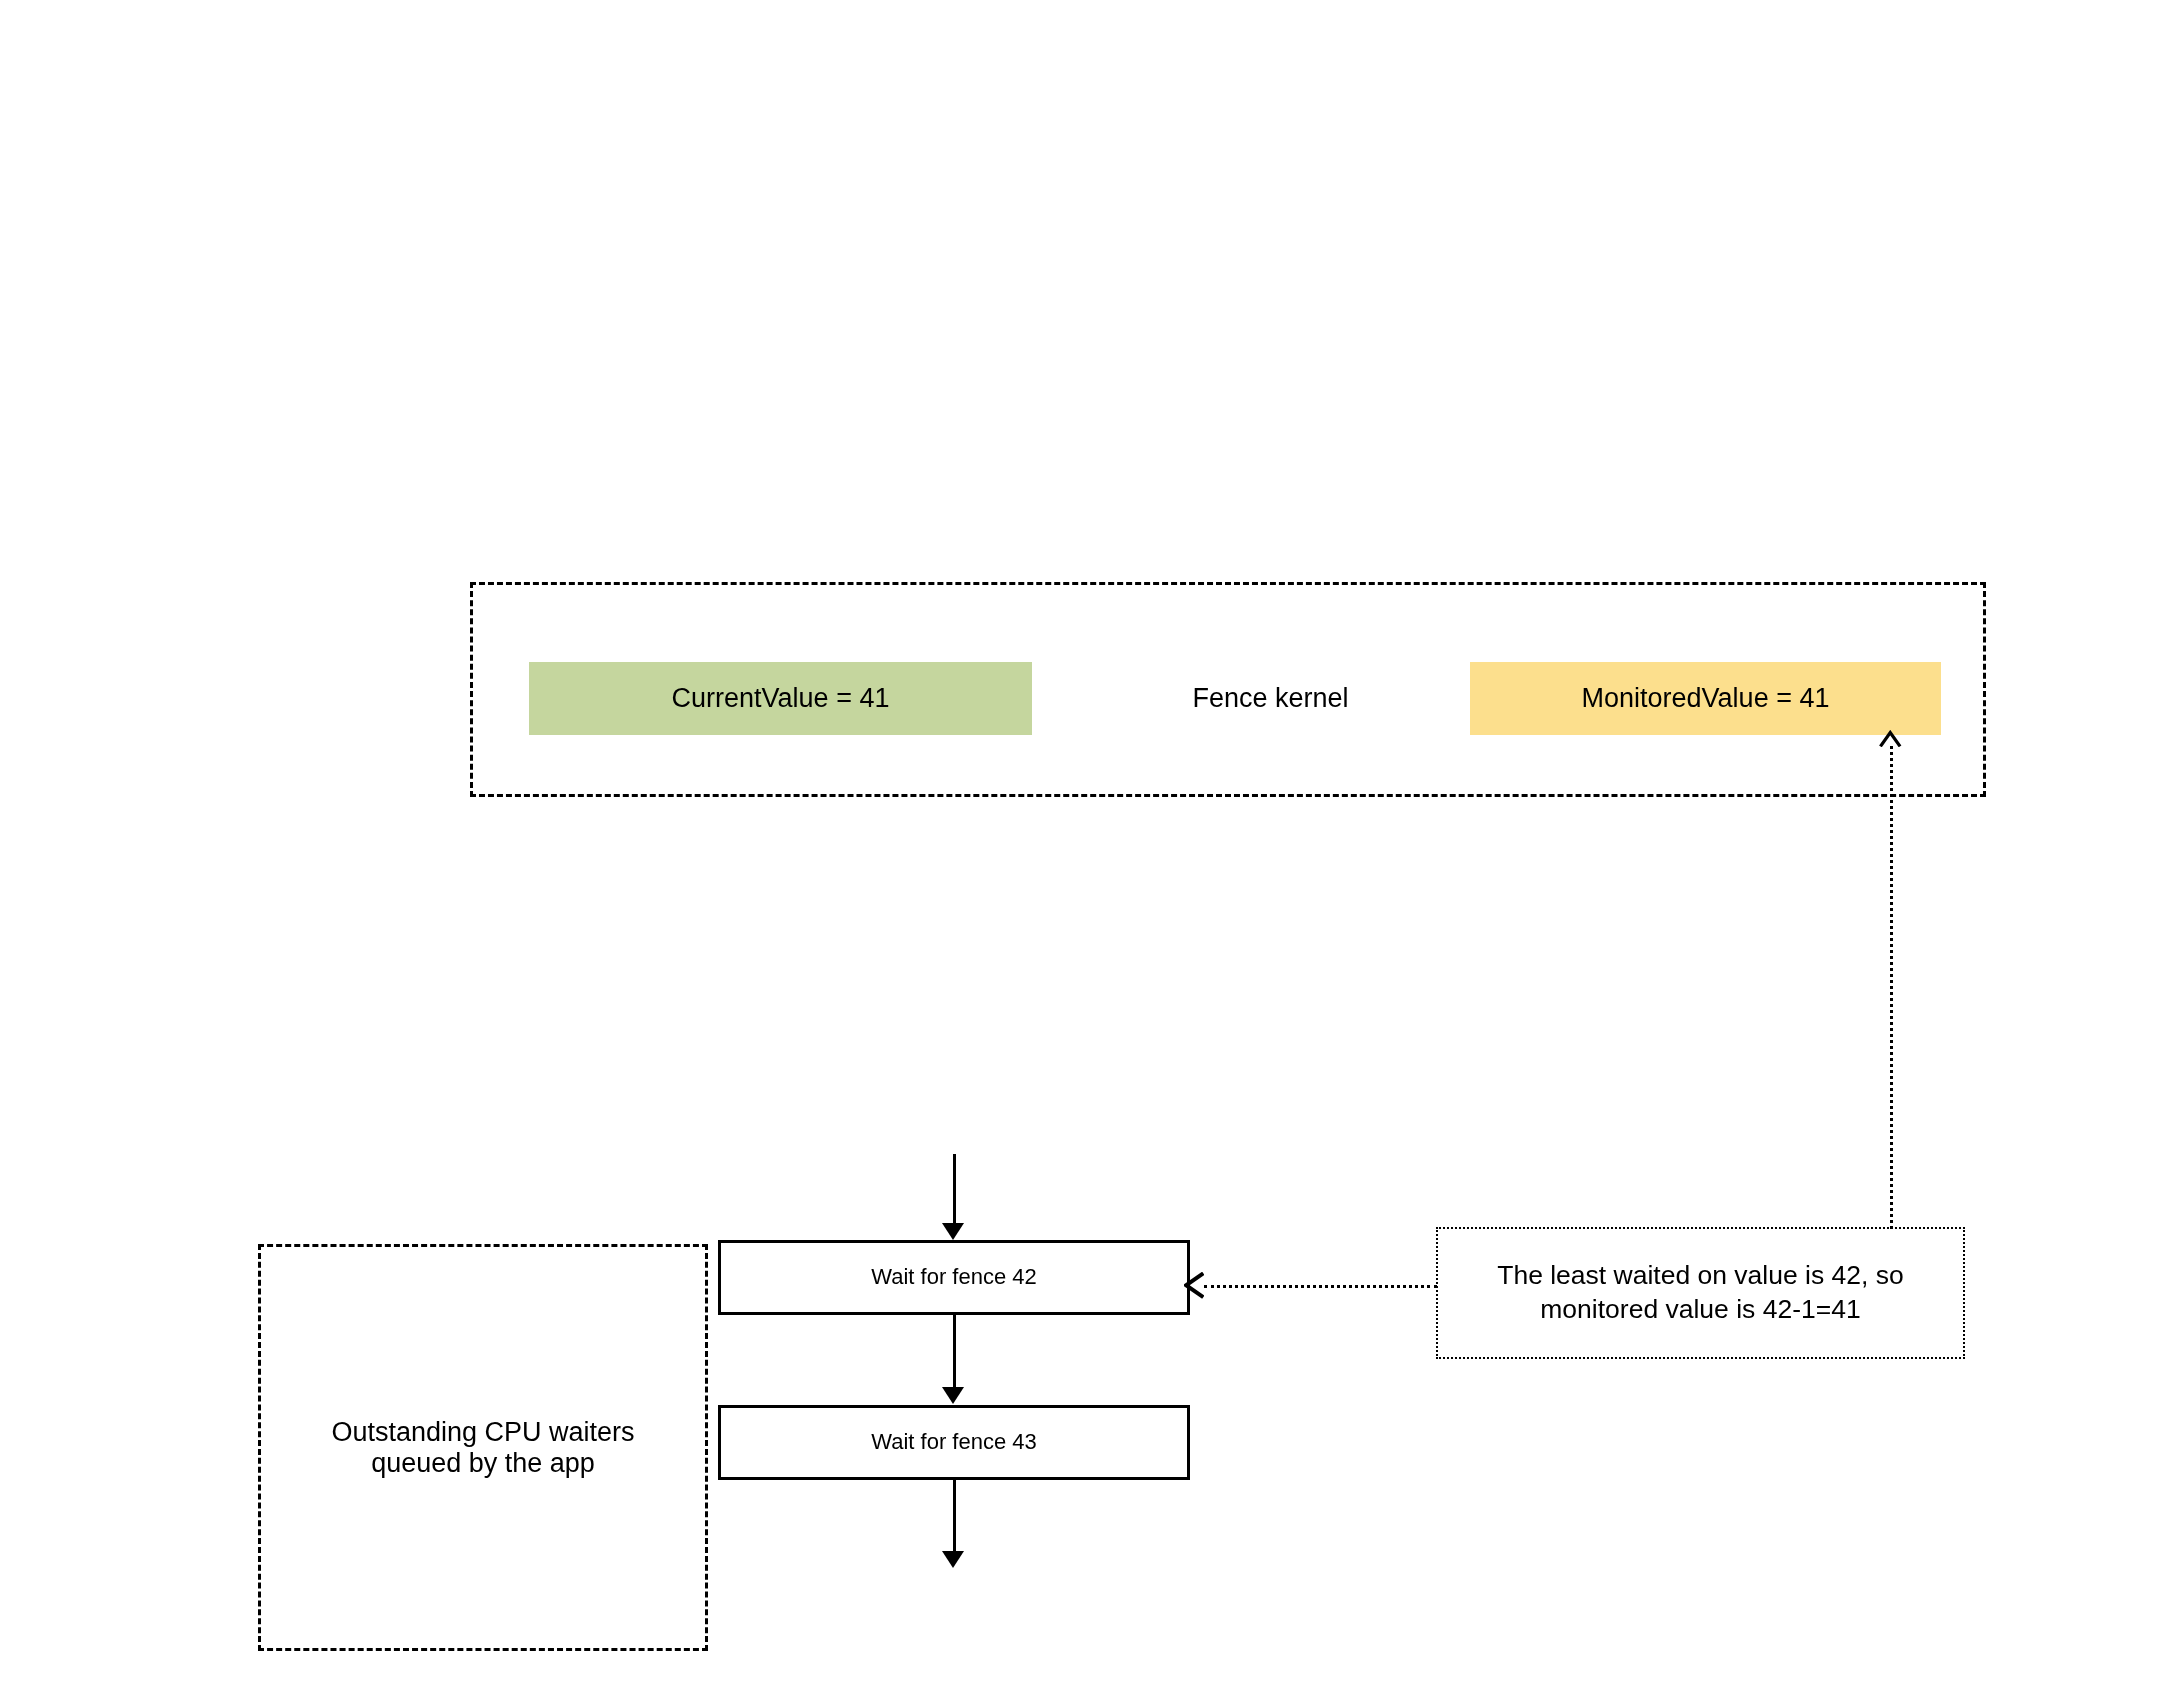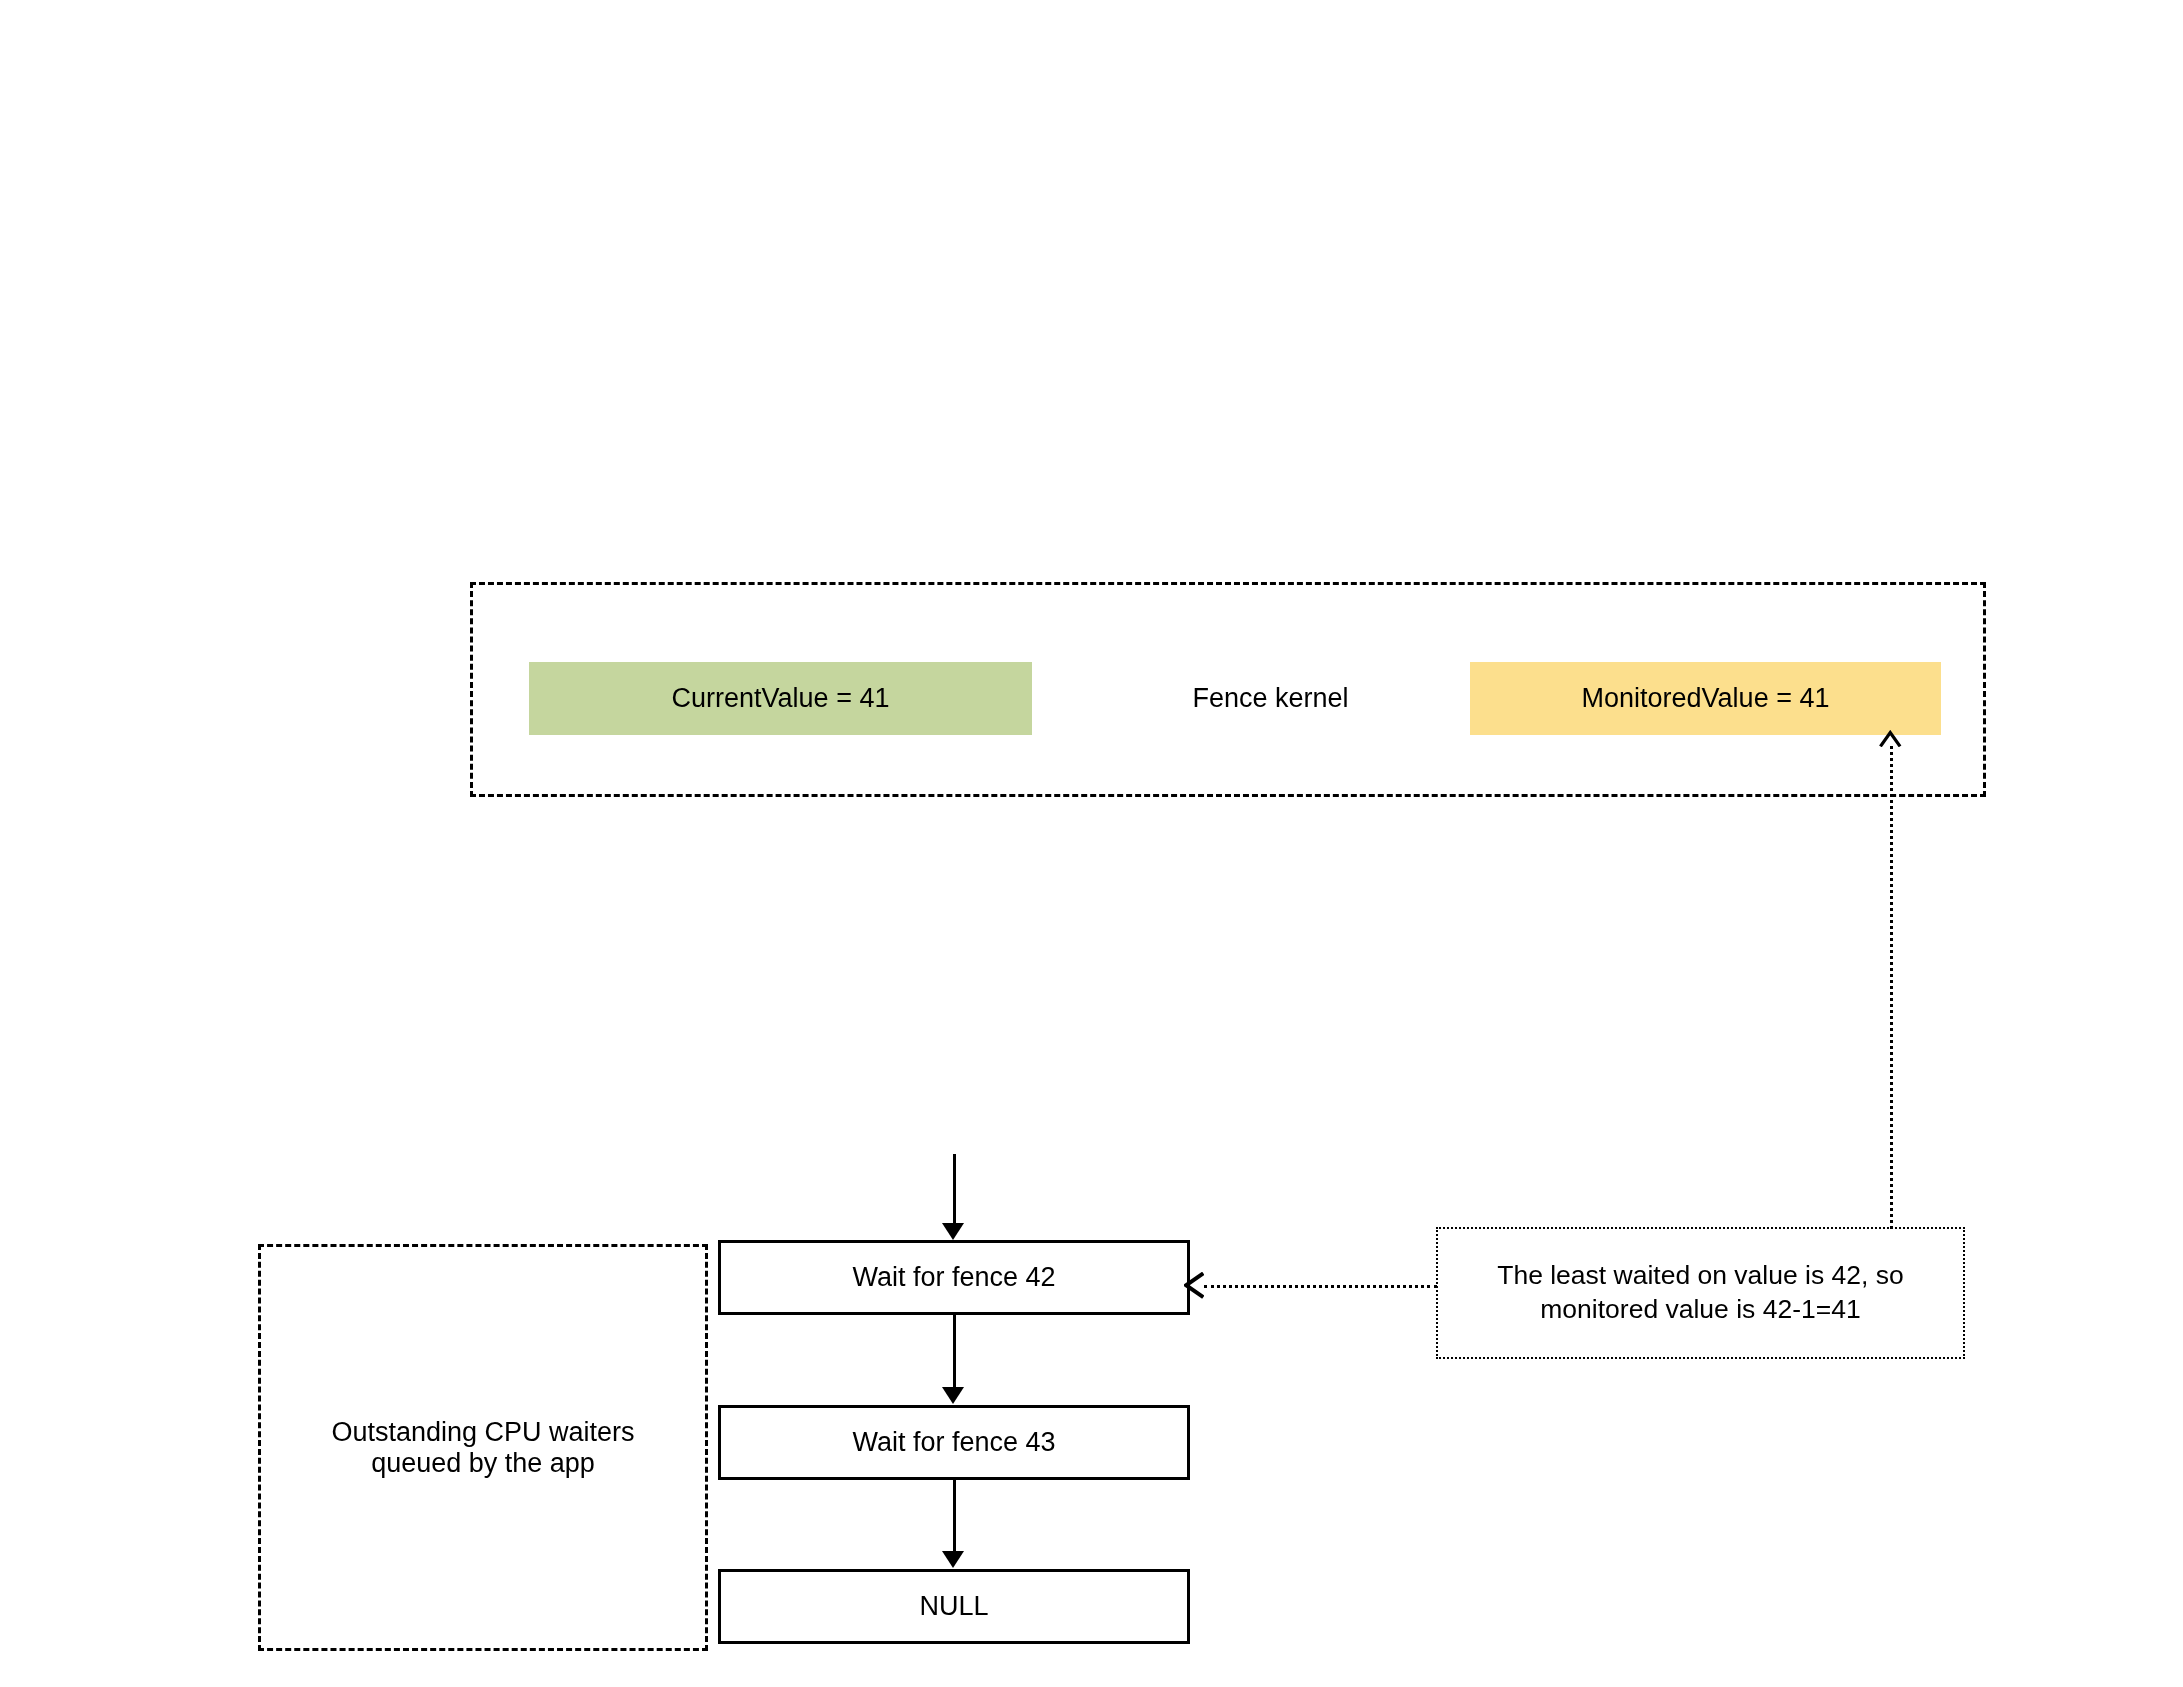--- a/index.html
+++ b/index.html
@@ -63,21 +63,21 @@
     display: flex;
     align-items: center;
     justify-content: center;
     text-align: center;
   }
 
   
   .t-value  { font-size: 27px; }
   .t-fence  { font-size: 27px; }
   .t-cpu    { font-size: 27px; }
-  .t-node   { font-size: 27px; }
+  .t-node   { font-size: 22px; }
   .t-waiters{ font-size: 27px; }
   .t-callout{ font-size: 26.5px; }
   .vline {
     position: absolute;
     width: 0;
     border-left: 3.3px solid #000000;
   }
   .arrow-down {
     position: absolute;
     width: 0;
@@ -135,23 +135,20 @@
   </div>
 
   <div class="box node t-node" style="left:718px; top:1240px; width:472px; height:75px;">
     <span>Wait for fence 42</span>
   </div>
 
   <div class="box node t-node" style="left:718px; top:1405px; width:472px; height:75px;text-align:center;">
     <span>Wait for fence 43</span>
   </div>
 
-  <div class="box node t-node" style="left:718px; top:1569px; width:472px; height:75px;">
-    <span>NULL</span>
-  </div>
 
   <div class="vline" style="left:953px; top:1154px; height:69px;"></div>
   <div class="arrow-down" style="left:942px; top:1223px;"></div>
 
   <div class="vline" style="left:953px; top:1315px; height:72px;"></div>
   <div class="arrow-down" style="left:942px; top:1387px;"></div>
 
   <div class="vline" style="left:953px; top:1479px; height:72px;"></div>
   <div class="arrow-down" style="left:942px; top:1551px;"></div>
 

